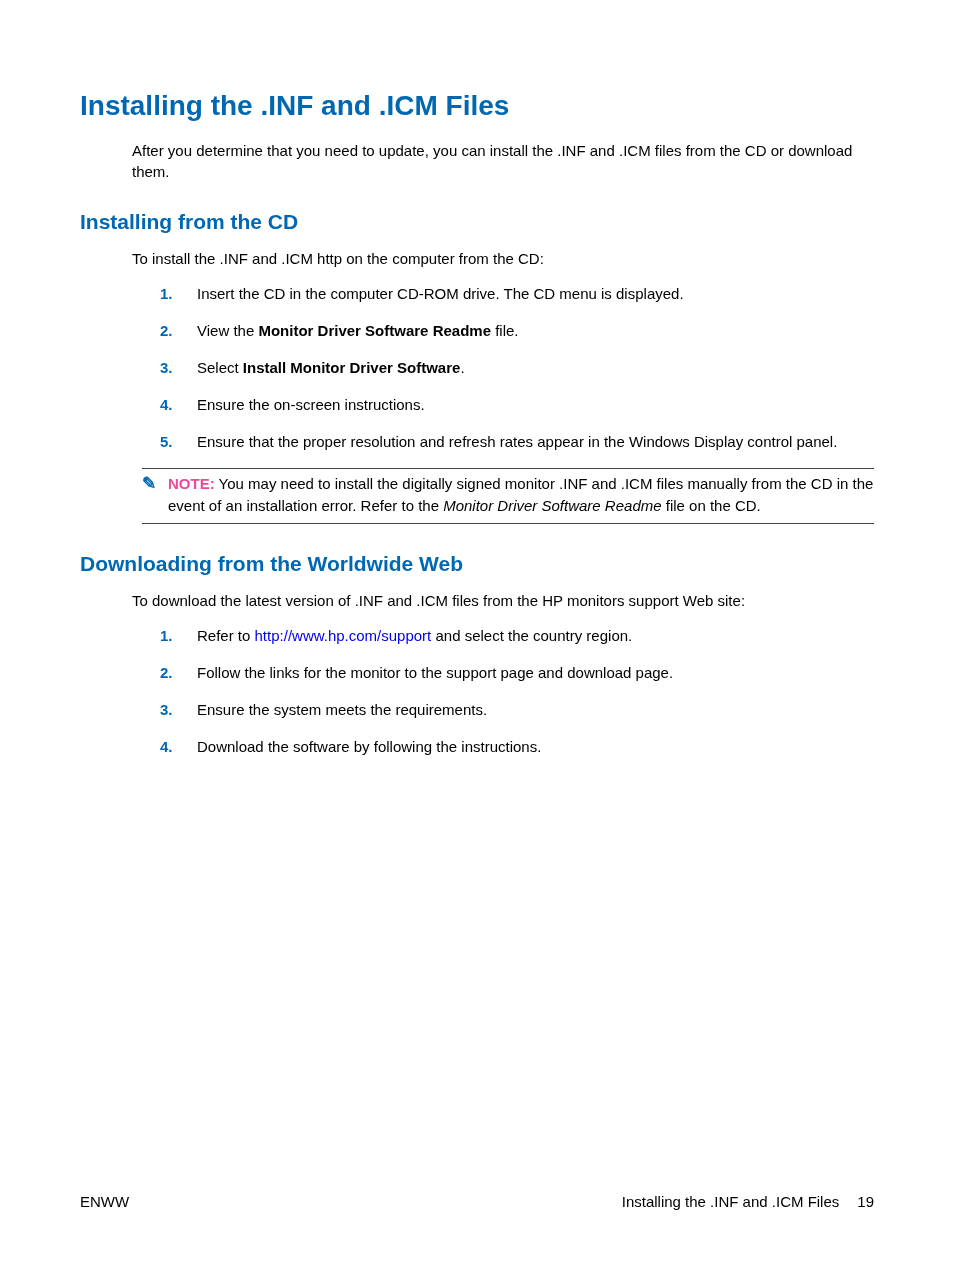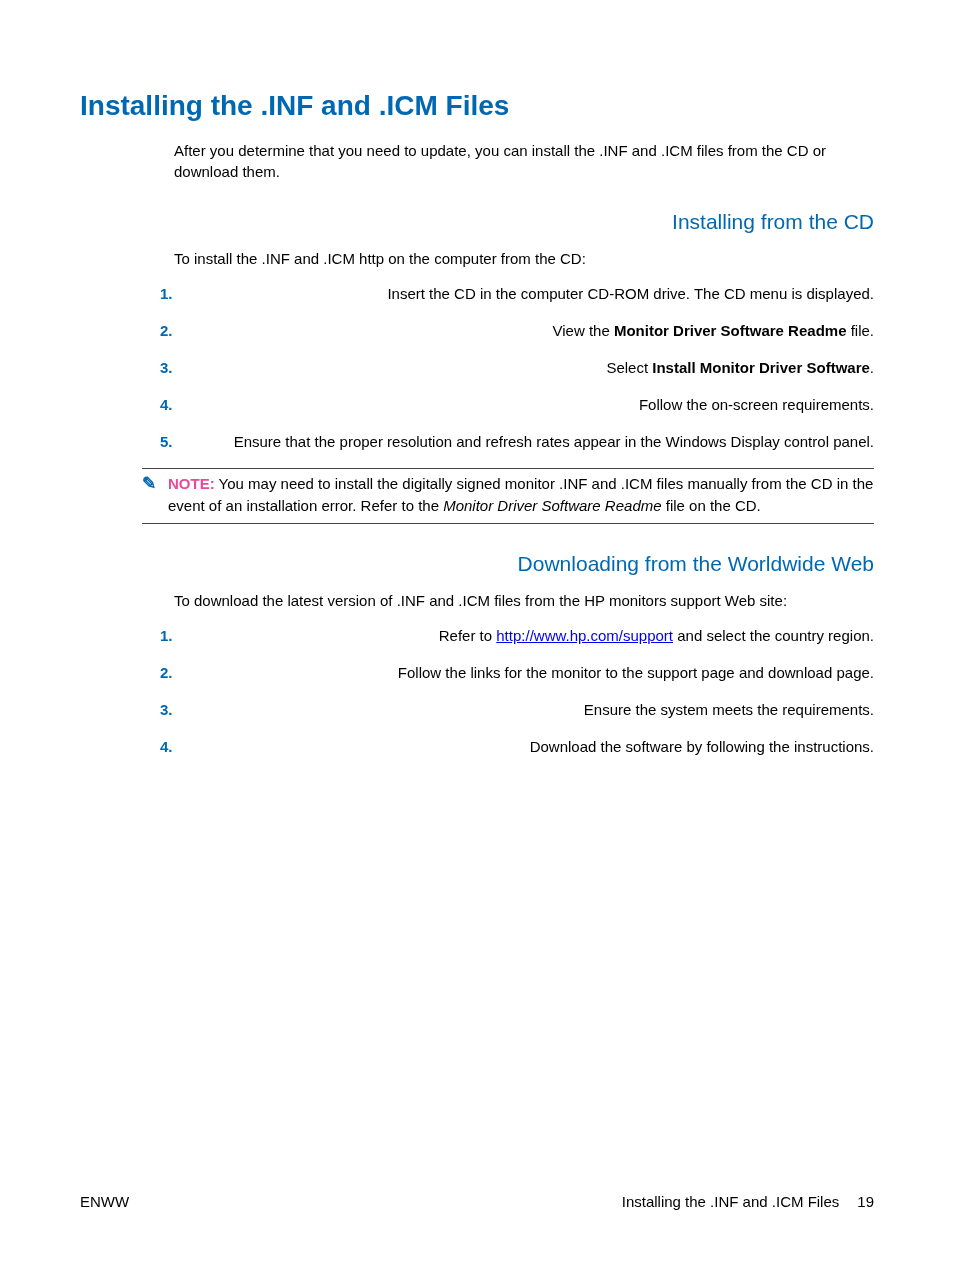--- a/index.html
+++ b/index.html
@@ -14,36 +14,34 @@
     }
     .h1 {
       color: #0068b3;
       font-size: 28px;
       font-weight: bold;
       margin-bottom: 18px;
     }
     .h2 {
       color: #0068b3;
       font-size: 21px;
-      font-weight: normal;
+      font-weight: bold;
       margin-top: 28px;
       margin-bottom: 14px;
-      text-align: right;
     }
     .body-text {
       font-size: 15px;
       line-height: 1.4;
-      margin-left: 94px;
+      margin-left: 52px;
       margin-bottom: 14px;
     }
     .ol {
       margin-left: 80px;
       list-style: none;
       counter-reset: step;
-      text-align: right;
     }
     .ol li {
       counter-increment: step;
       position: relative;
       padding-left: 37px;
       font-size: 15px;
       line-height: 1.4;
       margin-bottom: 16px;
     }
     .ol li::before {
@@ -70,21 +68,20 @@
       line-height: 1.2;
       margin-top: 1px;
       font-weight: bold;
     }
     .note-label {
       color: #ec4899;
       font-weight: bold;
     }
     .link {
       color: #0000ee;
-      text-decoration: underline;
     }
     .footer {
       position: absolute;
       bottom: 60px;
       left: 80px;
       right: 80px;
       display: flex;
       justify-content: space-between;
       font-size: 15px;
       text-align: right;
@@ -105,21 +102,21 @@
 <div class="body-text">To install the .INF and .ICM http on the computer from the CD:</div>
 
 <ol class="ol">
   <li>Insert the CD in the computer CD-ROM drive. The CD menu is displayed.</li>
   <li>
     <span>View the </span><span class="bold">Monitor Driver Software Readme</span><span> file.</span>
   </li>
   <li>
     <span>Select </span><span class="bold">Install Monitor Driver Software</span><span>.</span>
   </li>
-  <li>Follow the on-screen requirements.</li>
+  <li>Ensure the on-screen instructions.</li>
   <li>Ensure that the proper resolution and refresh rates appear in the Windows Display control panel.</li>
 </ol>
 
 <div class="note-block">
   <span class="note-icon">✎</span>
   <div>
     <span class="note-label">NOTE:</span>
     <span>You may need to install the digitally signed monitor .INF and .ICM files manually from the CD in the event of an installation error. Refer to the </span><span class="italic">Monitor Driver Software Readme</span><span> file on the CD.</span>
   </div>
 </div>

